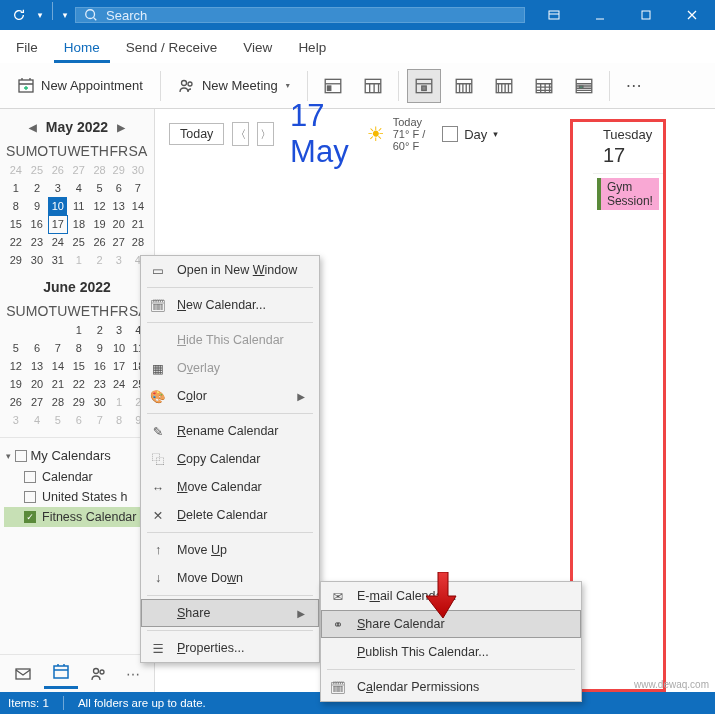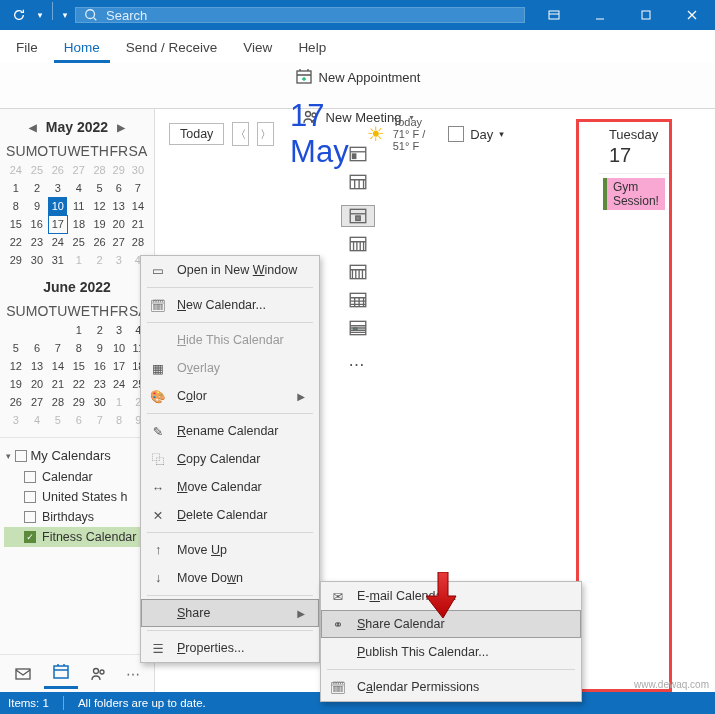--- a/index.html
+++ b/index.html
@@ -17,21 +17,21 @@
 .win-btns { display: flex; }
 .win-btn { width: 46px; height: 30px; display: flex; align-items: center; justify-content: center; color: #fff; }
 .win-btn svg { width: 12px; height: 12px; }
 
 
 .menubar { height: 33px; display: flex; align-items: flex-end; padding: 0 6px; gap: 6px; }
 .menu-item { padding: 6px 10px 8px; font-size: 13.5px; color: #444; }
 .menu-item.active { color: #0f6cbd; border-bottom: 3px solid #106ebe; padding-bottom: 5px; font-weight: 500; }
 
 
-.ribbon { height: 46px; border-bottom: 1px solid #d7d7d7; display: flex; align-items: center; padding: 0 8px; gap: 6px; background: #fdfdfd; flex-direction: column; }
+.ribbon { height: 46px; border-bottom: 1px solid #d7d7d7; display: flex; align-items: center; padding: 0 8px; gap: 6px; background: #fdfdfd; }
 .rib-btn { display: flex; align-items: center; gap: 6px; padding: 4px 8px; height: 34px; border: 1px solid transparent; color: #333;}
 .rib-btn .ic { width: 18px; height: 18px; display: flex; align-items: center; justify-content: center;}
 .rib-btn .drop { font-size: 8px; color: #666; margin-left: 2px; }
 .rib-sep { width: 1px; height: 30px; background: #ddd; margin: 0 2px;}
 .rib-iconbtn { width: 34px; height: 34px; display: flex; align-items: center; justify-content: center; border: 1px solid transparent; }
 .rib-iconbtn.sel { border-color: #a0a0a0; background: #e6e6e6; }
 .rib-iconbtn svg { width: 20px; height: 20px; }
 .rib-more { font-size: 16px; color: #555; padding: 4px 8px; letter-spacing: 2px;}
 
 
@@ -63,21 +63,21 @@
 .navmore { font-size: 14px; letter-spacing: 2px; color: #666; padding: 0 6px;}
 
 
 .content { flex: 1; display: flex; flex-direction: row; gap: 44px; }
 .content-header { height: 50px; display: flex; align-items: center; padding: 6px 14px; gap: 8px;}
 .today-btn { border: 1px solid #bbb; padding: 3px 10px; font-size: 12.5px;}
 .navarrow { width: 24px; height: 24px; border: 1px solid #bbb; display:flex;align-items:center;justify-content:center;font-size:11px;color:#555;}
 .big-date { font-size: 31px; font-weight: 300; margin-left: 8px; color: #1d4ed8;}
 .weather { margin-left: auto; display: flex; align-items: center; gap: 8px; font-size: 11px; color: #555;}
 .weather .sun { color: #f5b800; font-size: 20px;}
-.viewsel { display:flex; align-items:center; gap: 6px; border: 0; margin-left: 14px;}
+.viewsel { display:flex; align-items:center; gap: 6px; border: 0; margin-left: 8px;}
 .viewsel .ic { width:16px;height:16px;border:1px solid #888;}
 .viewsel .drop { font-size: 9px; }
 .day-header { margin: 10px 14px 0; border: 3px solid #ef4444; padding-left: 20px; }
 .day-header .dow { padding: 5px 10px 2px; font-size: 13px;}
 .day-header .num { padding: 0 10px 6px; font-size: 20px; font-weight: 300;}
 .event-band { padding: 4px 4px; border-top: 1px solid #eee;}
 .event { background: #f9a8d4; border-left: 4px solid #5a8a3a; padding: 2px 6px; font-size: 12px;}
 .timegrid { flex:1; margin: 6px 14px 0; border: 1px solid #ddd; border-top:0;}
 .timerow { height: 44px; border-top: 1px solid #eee; display:flex;}
 .timelabel { width: 60px; text-align: right; padding: 2px 8px 0 0; font-size: 11px; color: #888;}
@@ -386,24 +386,20 @@
         <span>My Calendars</span>
       </div>
       <div class="cal-item">
           <span class="chk"></span>
           <span>Calendar</span>
         </div>
       <div class="cal-item">
           <span class="chk"></span>
           <span>United States h</span>
         </div>
-      <div class="cal-item">
-          <span class="chk"></span>
-          <span>Birthdays</span>
-        </div>
       <div class="cal-item active">
           <span class="chk">✓</span>
           <span>Fitness Calendar</span>
         </div>
     </div>
     <div style="flex:1"></div>
     <div class="navicons">
       <div class="navicon">
           <svg viewBox="0 0 18 18" fill="none" stroke="currentColor" stroke-width="1.3">
             <rect x="2" y="4" width="14" height="10"></rect>
@@ -430,21 +426,21 @@
   <div class="content">
     <div class="content-header">
       <div class="today-btn">Today</div>
       <div class="navarrow">〈</div>
       <div class="navarrow">〉</div>
       <div class="big-date">17 May</div>
       <div class="weather">
         <span class="sun">☀</span>
         <div>
           <div>Today</div>
-          <div>71° F / 51° F</div>
+          <div>71° F / 60° F</div>
         </div>
       </div>
       <div class="viewsel">
         <span class="ic"></span>
         <span>Day</span>
         <span class="drop">▾</span>
       </div>
     </div>
     <div class="day-header">
       <div class="dow">Tuesday</div>

